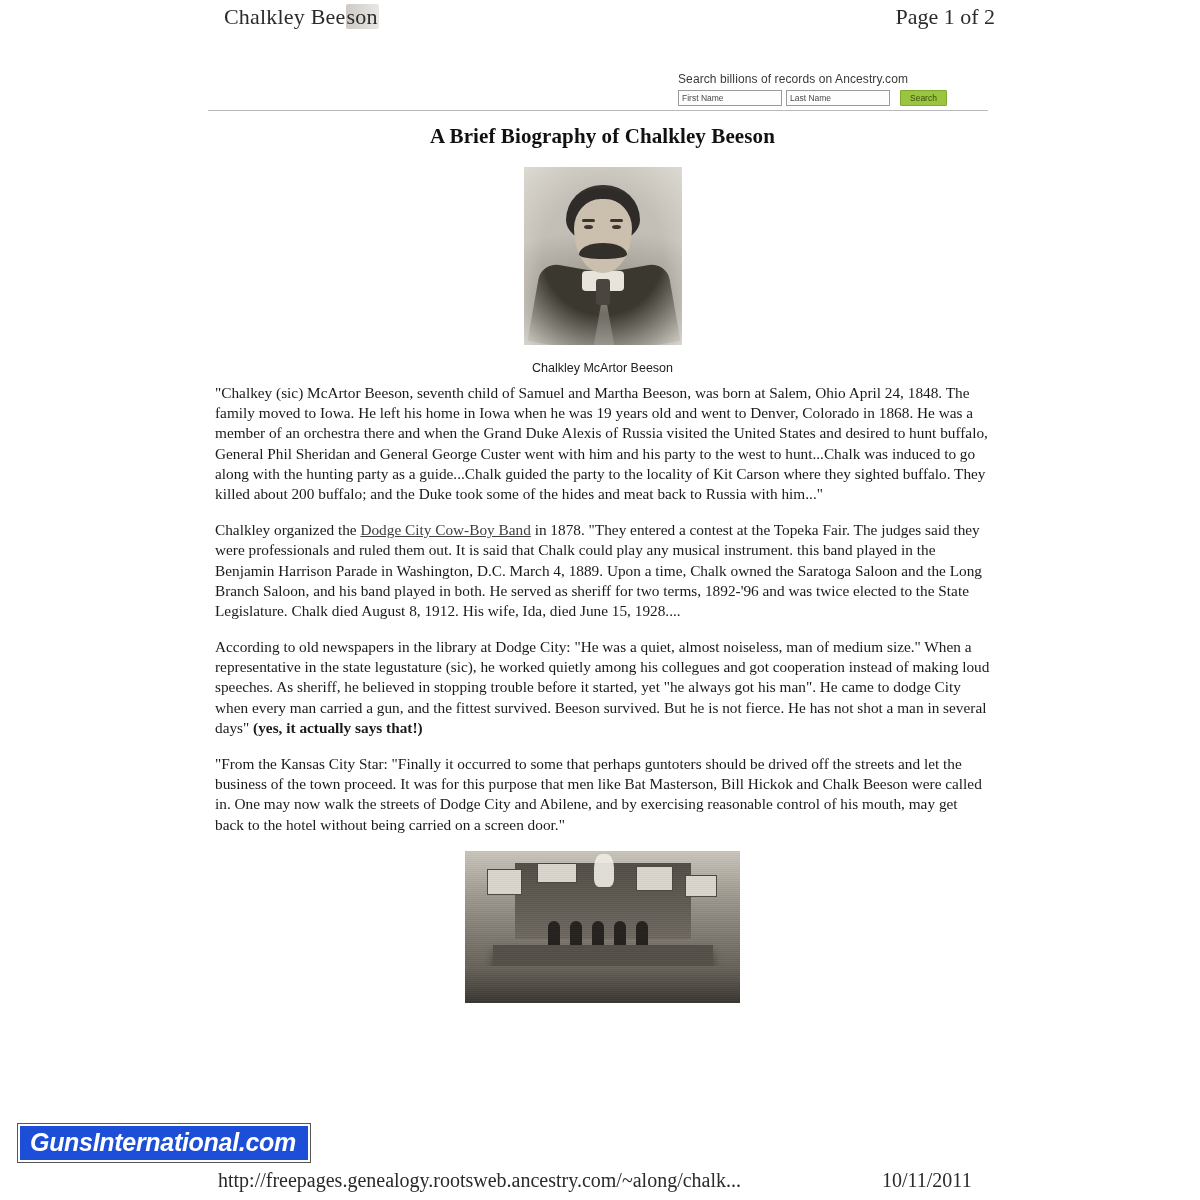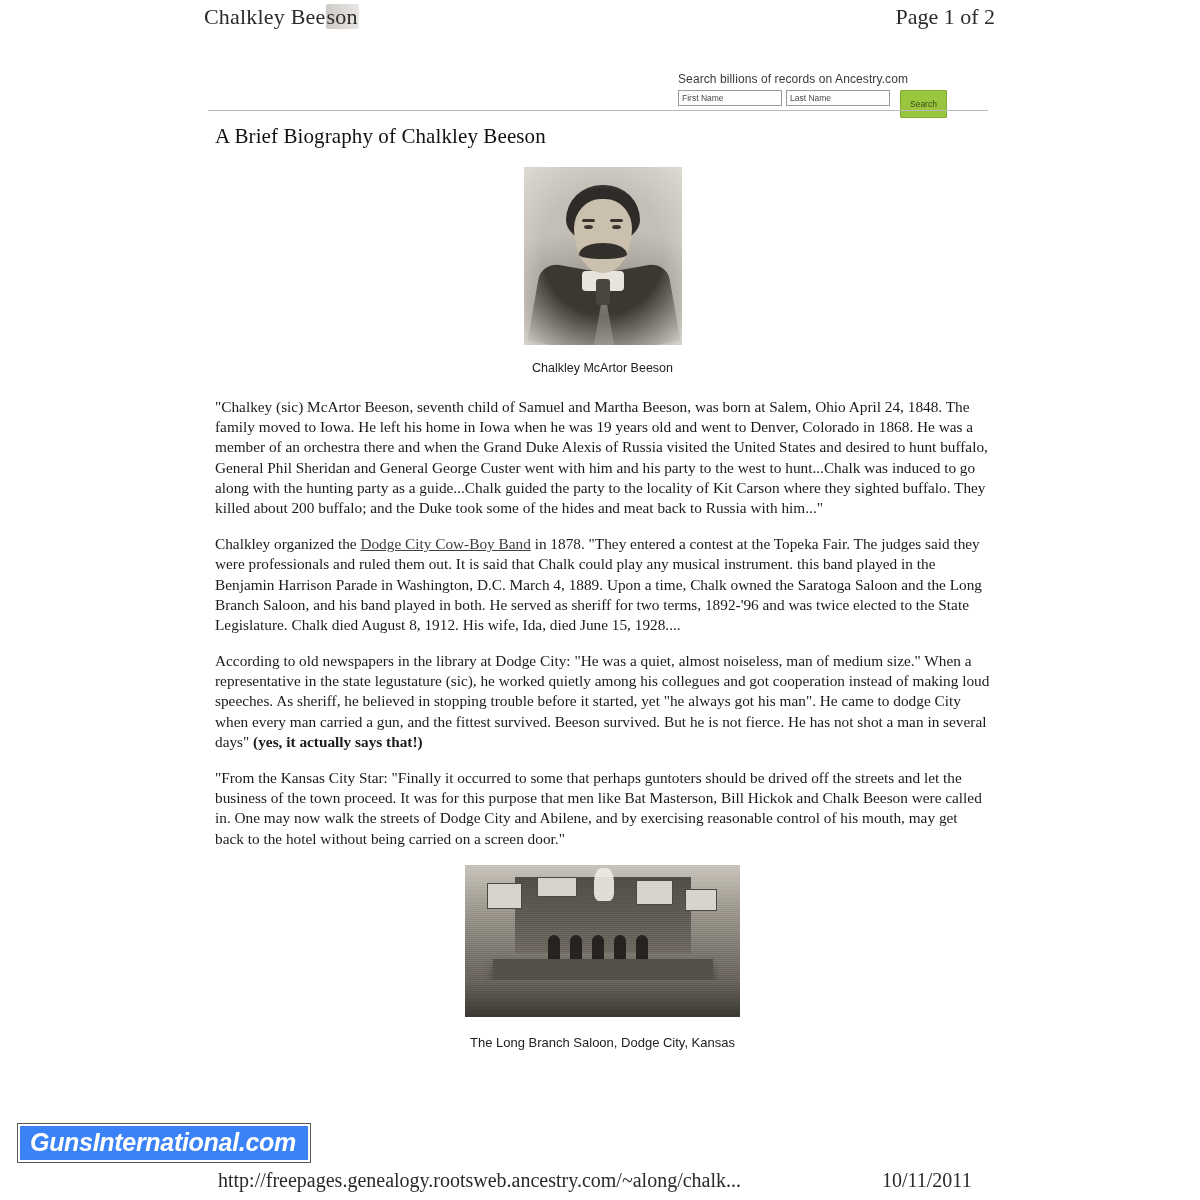--- a/index.html
+++ b/index.html
@@ -19,21 +19,21 @@
   
   .page-header {
     position: absolute;
     top: 0;
     left: 0;
     width: 1200px;
     height: 46px;
   }
   .header-title {
     position: absolute;
-    left: 204px;
+    left: 224px;
     top: 4px;
     font-size: 22px;
     color: #2b2b2b;
     letter-spacing: 0.2px;
   }
   .header-title .smudge {
     background: linear-gradient(90deg, rgba(190,185,180,0.75), rgba(205,200,195,0.45));
     border-radius: 2px;
     padding: 0 1px;
   }
@@ -77,21 +77,21 @@
     box-sizing: content-box;
   }
   .anc-input::placeholder { color: #4a4a4a; opacity: 1; }
   .anc-search-btn {
     margin-left: 6px;
     background: #9ac63f;
     border: 1px solid #7fa830;
     color: #3b4a12;
     font-size: 8.5px;
     font-family: "Liberation Sans", sans-serif;
-    height: 28px;
+    height: 16px;
     line-height: 14px;
     padding: 0 9px;
     border-radius: 1px;
     cursor: pointer;
   }
 
   .rule {
     position: absolute;
     left: 208px;
     top: 110px;
@@ -101,22 +101,23 @@
   }
 
   
   .doc {
     position: absolute;
     left: 215px;
     top: 124px;
     width: 775px;
   }
   .doc-title {
+    text-align: center;
     font-size: 21px;
-    font-weight: normal;
+    font-weight: bold;
     margin: 0 0 18px 0;
     color: #111;
     letter-spacing: 0.1px;
   }
 
   .portrait-wrap {
     text-align: center;
     margin: 0 0 6px 0;
   }
   .portrait {
@@ -205,21 +206,21 @@
   .portrait .vignette {
     position: absolute; inset: 0;
     background: radial-gradient(ellipse 85% 78% at 50% 48%, rgba(255,255,255,0) 45%, rgba(226,223,216,0.9) 88%, #e6e3dd 100%);
   }
 
   .caption {
     text-align: center;
     font-family: "Liberation Sans", sans-serif;
     font-size: 12.5px;
     color: #222;
-    margin: 12px 0 22px 0;
+    margin: 12px 0 8px 0;
   }
 
   p.para {
     margin: 0 0 16px 0;
     font-size: 15.3px;
     line-height: 1.32;
     color: #1a1a1a;
     text-align: left;
   }
   a.inline-link {
@@ -306,21 +307,21 @@
     font-size: 13px;
     color: #222;
     margin-top: 14px;
   }
 
   
   .watermark {
     position: absolute;
     left: 18px;
     bottom: 38px;
-    background: #3b82f6;
+    background: #1d4ed8;
     color: #fff;
     font-family: "Liberation Sans", sans-serif;
     font-weight: bold;
     font-style: italic;
     font-size: 25px;
     padding: 4px 12px 5px 10px;
     letter-spacing: -0.3px;
     border: 2px solid #fff;
     box-shadow: 0 0 0 1px #555;
     line-height: 1;
@@ -413,21 +414,20 @@
       <div class="person p1"></div>
       <div class="person p2"></div>
       <div class="person p3"></div>
       <div class="person p4"></div>
       <div class="person p5"></div>
       <div class="bar"></div>
       <div class="floor"></div>
       <div class="grain"></div>
     </div>
   </div>
-  <div class="saloon-caption">The Long Branch Saloon, Dodge City, Kansas</div>
 
 </div>
 
 <div class="watermark">
   <span class="w-gun">GunsInternational.com</span>
 </div>
 <div class="footer-url">http://freepages.genealogy.rootsweb.ancestry.com/~along/chalk...</div>
 <div class="footer-date">10/11/2011</div>
 
 </body></html>

